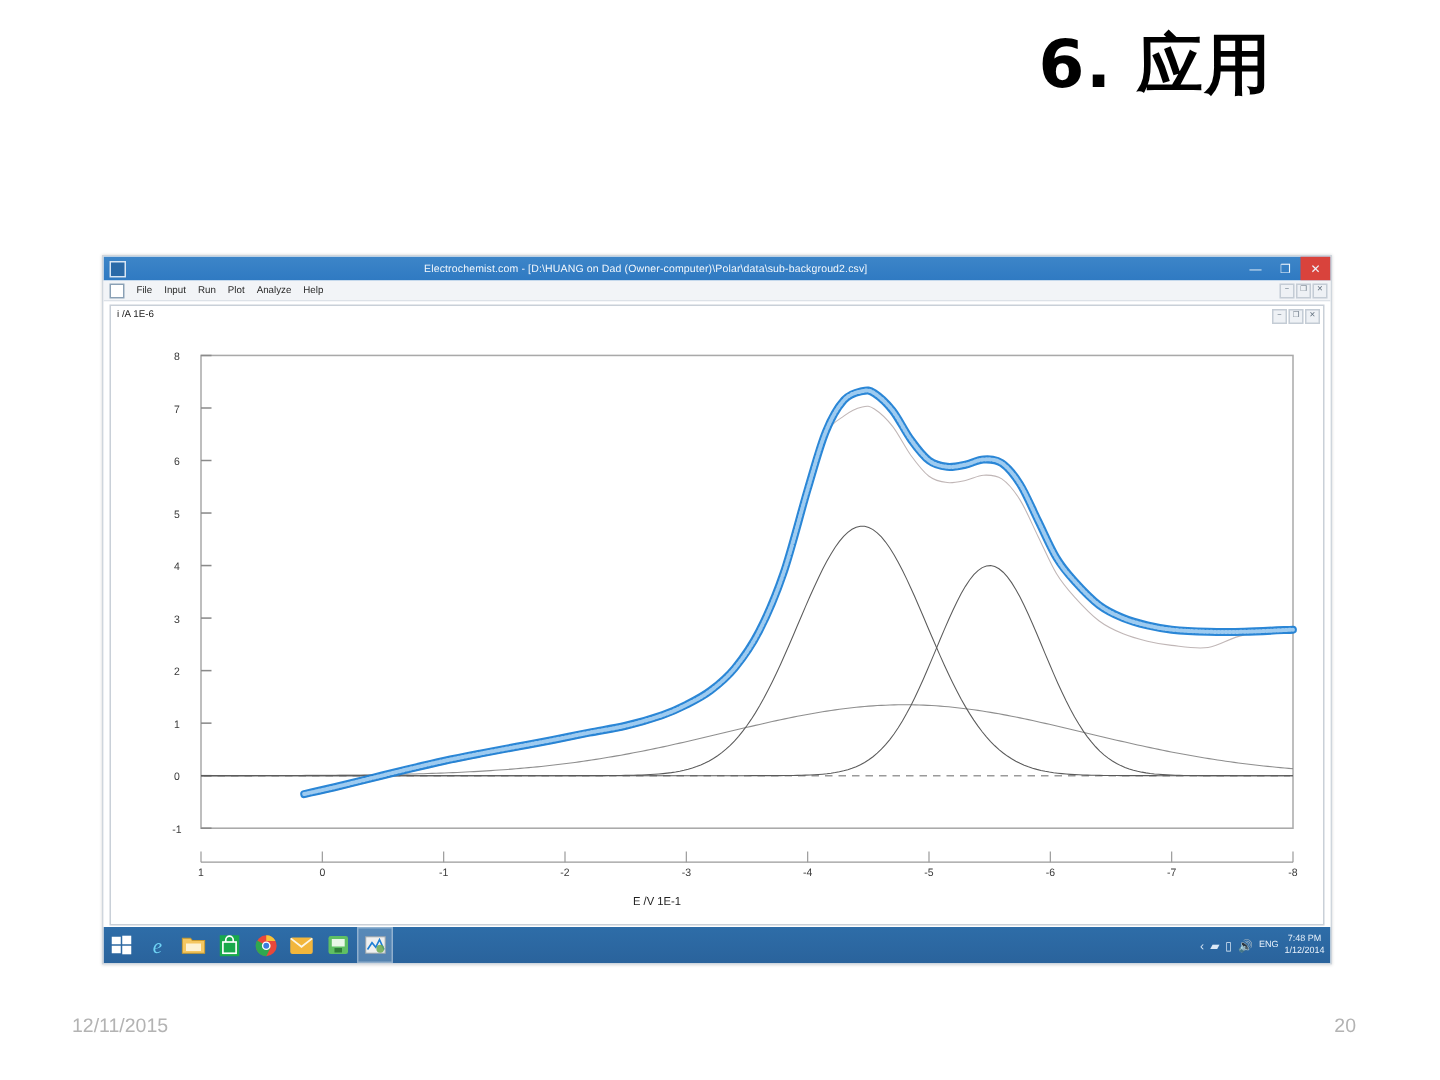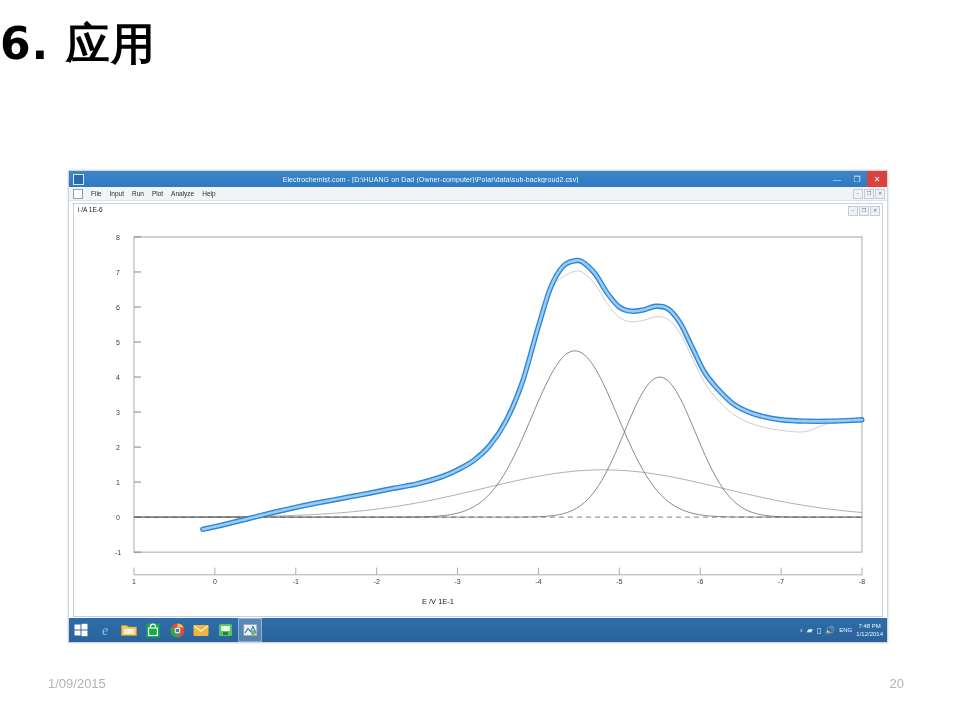--- a/index.html
+++ b/index.html
@@ -5,21 +5,21 @@
   html,body{margin:0;padding:0;}
   body{
     width:960px;height:720px;overflow:hidden;background:#ffffff;
     font-family:"Liberation Sans","DejaVu Sans",sans-serif;
     position:relative;
   }
   
   #slide{position:absolute;left:0;top:0;width:960px;height:720px;background:#fff;}
 
   #slide-title{
-    position:absolute;left:0;top:18px;width:848px;text-align:left;
+    position:absolute;left:0;top:18px;width:848px;text-align:right;
     font-size:44px;font-weight:bold;color:#000;letter-spacing:1px;
     font-family:"DejaVu Sans","Liberation Sans",sans-serif;
     line-height:1.2;
   }
 
   #footer-date{
     position:absolute;left:48px;top:676px;font-size:13px;color:#b3b3b3;
   }
   #footer-pagenum{
     position:absolute;right:56px;top:676px;font-size:13px;color:#b3b3b3;text-align:right;
@@ -274,16 +274,16 @@
         <span>ENG</span>
         <span id="tray-clock">
           <div>7:48 PM</div>
           <div>1/12/2014</div>
         </span>
       </div>
     </div>
 
   </div>
 
-  <div id="footer-date">1/09/2015</div>
+  <div id="footer-date">12/11/2015</div>
   <div id="footer-pagenum">20</div>
 
 </div>
 
 </body></html>

